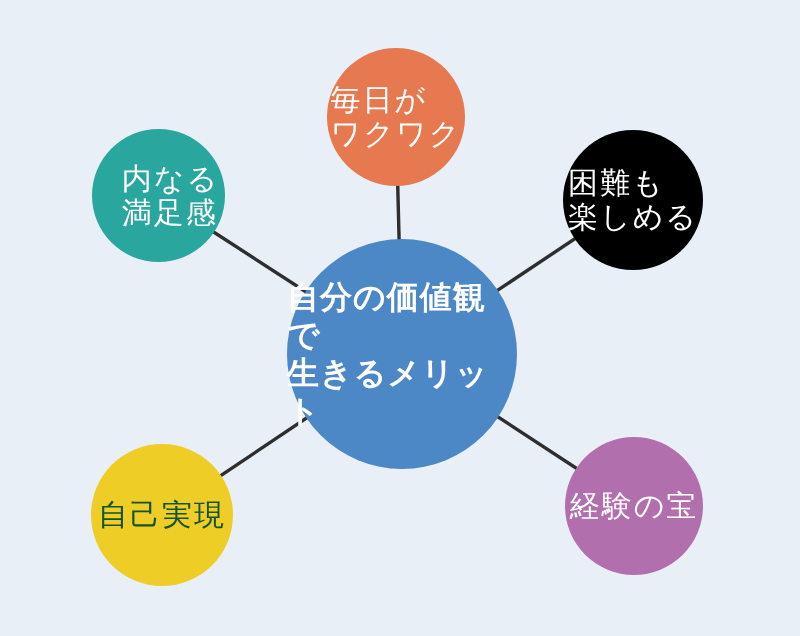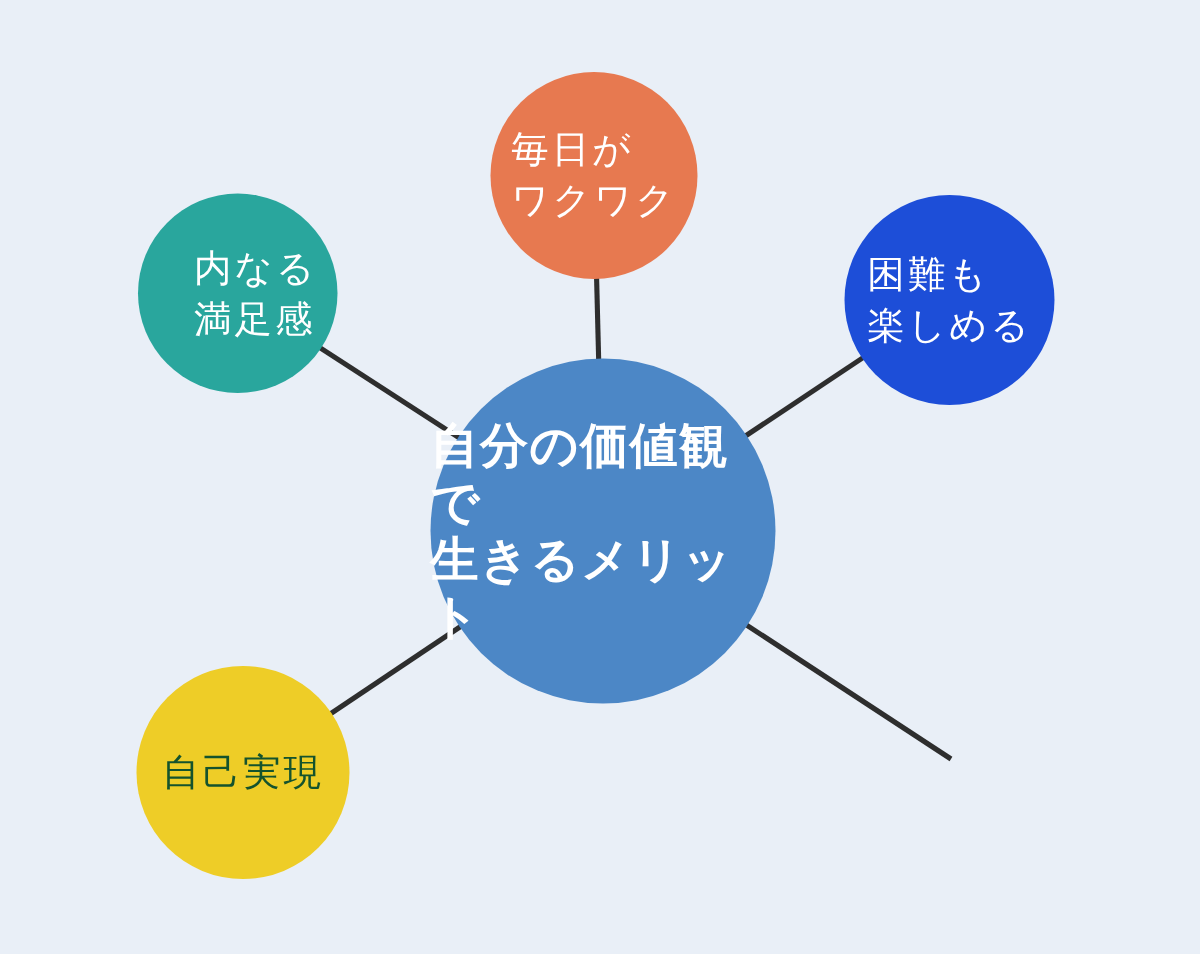--- a/index.html
+++ b/index.html
@@ -44,21 +44,21 @@
     width: 230px; height: 230px;
   }
   .node--center .label {
     font-size: 32px;
     font-weight: 700;
     line-height: 38px;
     letter-spacing: 1px;
   }
 
   .sat .label {
-    font-size: 25px;
+    font-size: 30px;
     font-weight: 500;
     line-height: 34px;
   }
 
   .node--top          { left: 327px; top: 48px;  width: 138px; height: 138px; }
   .node--top-left     { left: 92px;  top: 129px; width: 133px; height: 133px; }
   .node--top-right    { left: 563px; top: 130px; width: 140px; height: 140px; }
   .node--bottom-left  { left: 91px;  top: 444px; width: 142px; height: 142px; }
   .node--bottom-right { left: 565px; top: 437px; width: 138px; height: 138px; }
 </style>
@@ -83,23 +83,26 @@
   <div class="node sat node--top" style="background: rgb(231, 121, 80);">
     <span class="label" style="color: rgb(255, 255, 255);">毎日が
 ワクワク</span>
   </div>
 
   <div class="node sat node--top-left" style="background: rgb(41, 166, 157);">
     <span class="label" style="color: rgb(255, 255, 255); margin-left: 24px;">内なる
 満足感</span>
   </div>
 
-  <div class="node sat node--top-right" style="background: #1d4ed8;">
+  <div class="node sat node--top-right" style="background: #000000;">
     <span class="label" style="color: rgb(255, 255, 255);">困難も
 楽しめる</span>
   </div>
 
   <div class="node sat node--bottom-left" style="background: rgb(238, 205, 39);">
     <span class="label" style="color: #14532d;">自己実現</span>
   </div>
 
+  <div class="node sat node--bottom-right" style="background: rgb(178, 111, 173);">
+    <span class="label" style="color: rgb(255, 255, 255);">経験の宝</span>
+  </div>
 
 </div>
 
 </body></html>

